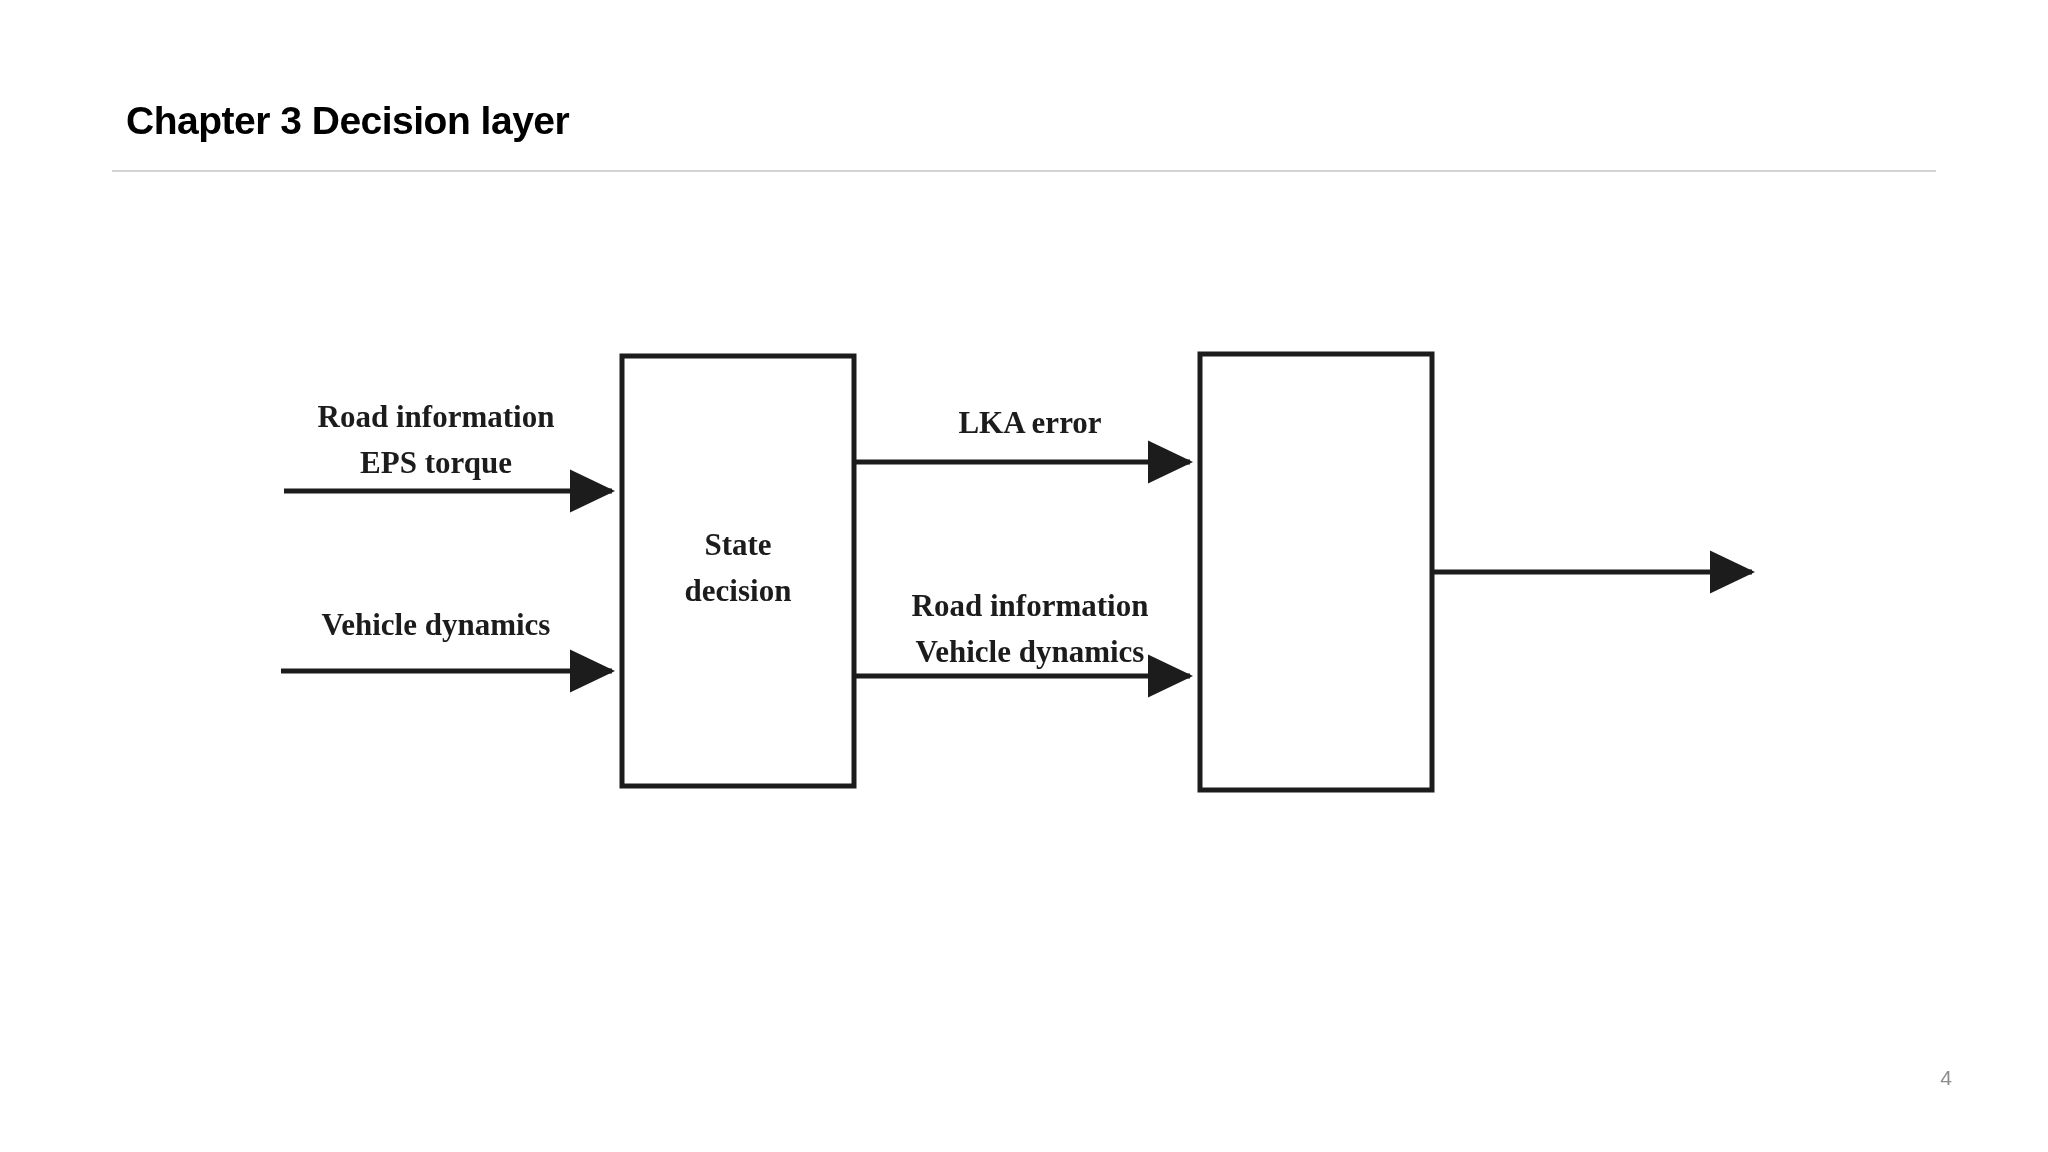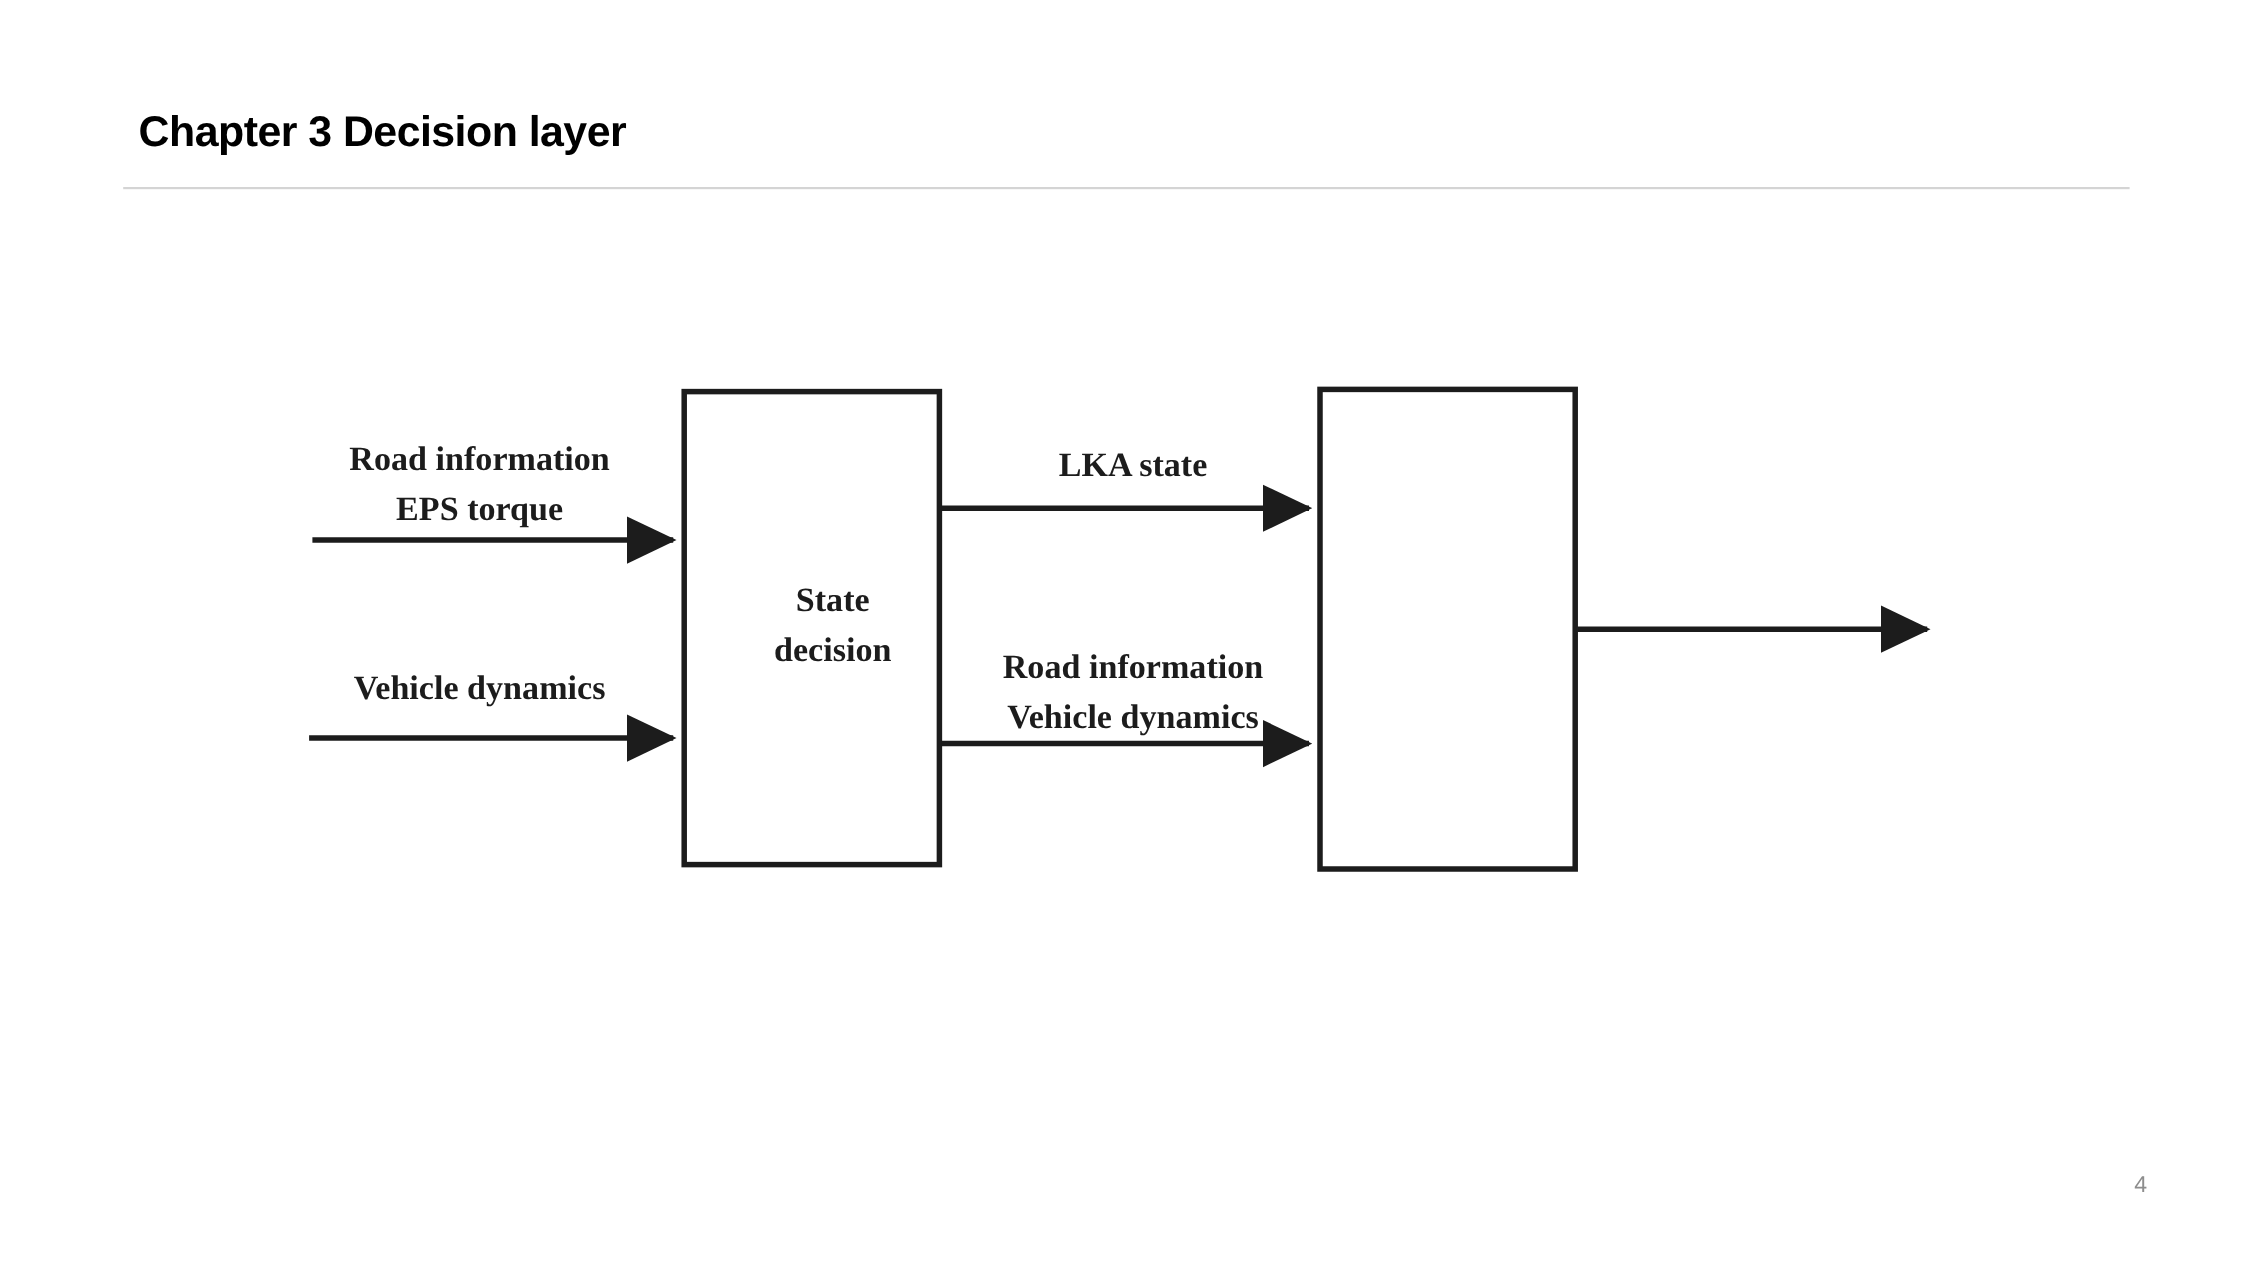--- a/index.html
+++ b/index.html
@@ -65,21 +65,21 @@
     text-align: center;
     white-space: pre-line;
     user-select: none;
   }
 
   
   .lbl-in-1 { left: 276px;  top: 394px; width: 320px; }
   .lbl-in-2 { left: 276px;  top: 602px; width: 320px; }
 
   
-  .lbl-box-1 { left: 620px;  top: 522px; width: 236px; padding-left: 19px; }
+  .lbl-box-1 { left: 620px;  top: 522px; width: 236px; }
   .lbl-box-2 { left: 1198px; top: 500px; width: 234px; }
 
   
   .lbl-mid-1 { left: 870px;  top: 400px; width: 320px; }
   .lbl-mid-2 { left: 870px;  top: 583px; width: 320px; }
 
   
   .lbl-out-1 { left: 1468px; top: 478px; width: 332px; }
 
   
@@ -124,20 +124,20 @@
 
   <div class="dlabel lbl-in-1">Road information
 EPS torque</div>
 
   <div class="dlabel lbl-in-2">Vehicle dynamics</div>
 
   <div class="dlabel lbl-box-1">State
 decision</div>
 
 
-  <div class="dlabel lbl-mid-1">LKA state</div>
+  <div class="dlabel lbl-mid-1">LKA error</div>
 
   <div class="dlabel lbl-mid-2">Road information
 Vehicle dynamics</div>
 
 </div>
 
 <div class="page-number">4</div>
 
 </body></html>

